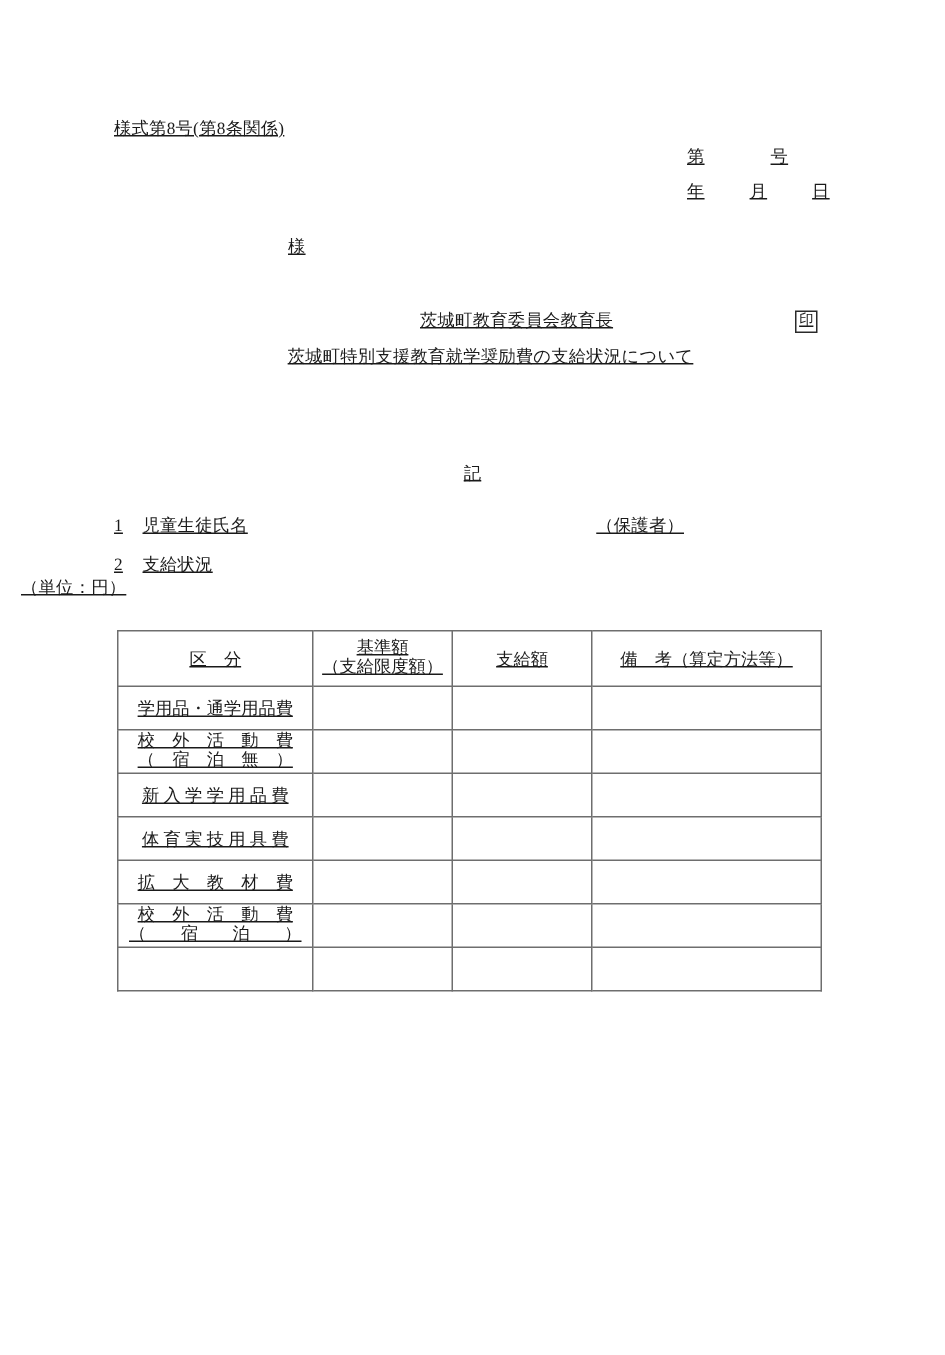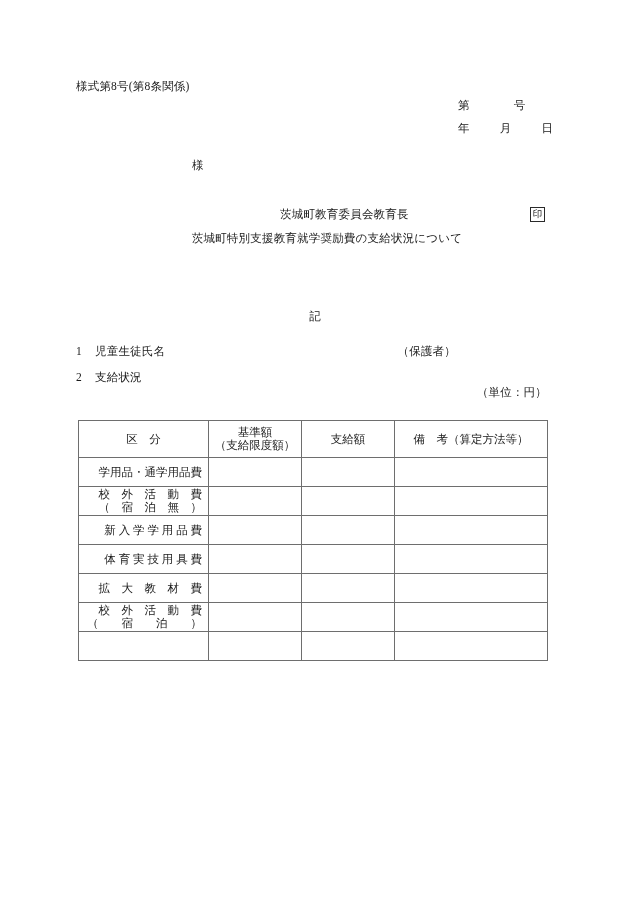--- a/index.html
+++ b/index.html
@@ -12,21 +12,21 @@
     color: #1a1a1a;
   }
   #page {
     position: relative;
     width: 630px;
     height: 903px;
     background: #ffffff;
     overflow: hidden;
   }
 
-  .abs { position: absolute; }
+  .abs { position: absolute; text-decoration: underline; }
 
   .t {
     font-size: 11.5px;
     line-height: 1.2;
     white-space: pre;
     letter-spacing: 0.2px;
   }
 
   
   #form-code       { left: 76px;  top: 80px; }
@@ -73,23 +73,23 @@
   }
 
   
   .item-row { display: flex; }
   .item-row .idx { width: 19px; display: inline-block; }
   #item-1 { left: 76px; top: 345px; width: 380px; }
   #item-1 .trailing { margin-left: auto; }
   #item-2 { left: 76px; top: 371px; }
 
   #unit-note {
-    left: 0; top: 386px;
+    left: 14px; top: 386px;
     width: 547px;
-    text-align: right;
+    text-align: left;
   }
 
   
   #benefit-table {
     left: 78px;
     top: 420px;
     width: 469px;
     border-collapse: collapse;
     table-layout: fixed;
   }
@@ -104,21 +104,21 @@
   .col-kubun  { width: 130px; }
   .col-kijun  { width: 93px; }
   .col-shikyu { width: 93px; }
   .col-biko   { width: 153px; }
 
   #benefit-table thead td { height: 36px; text-align: center; }
   .hdr-two-line { line-height: 1.12; }
 
   #benefit-table tbody td { height: 28px; }
   #benefit-table tbody td.cat {
-    text-align: right;
+    text-align: center;
     padding: 0 6px;
     white-space: pre;
   }
   .cat-two-line { line-height: 1.1; }
   .cat-two-line .l1, .cat-two-line .l2 { display: block; }
 </style>
 </head>
 <body>
 
 <div id="page">

